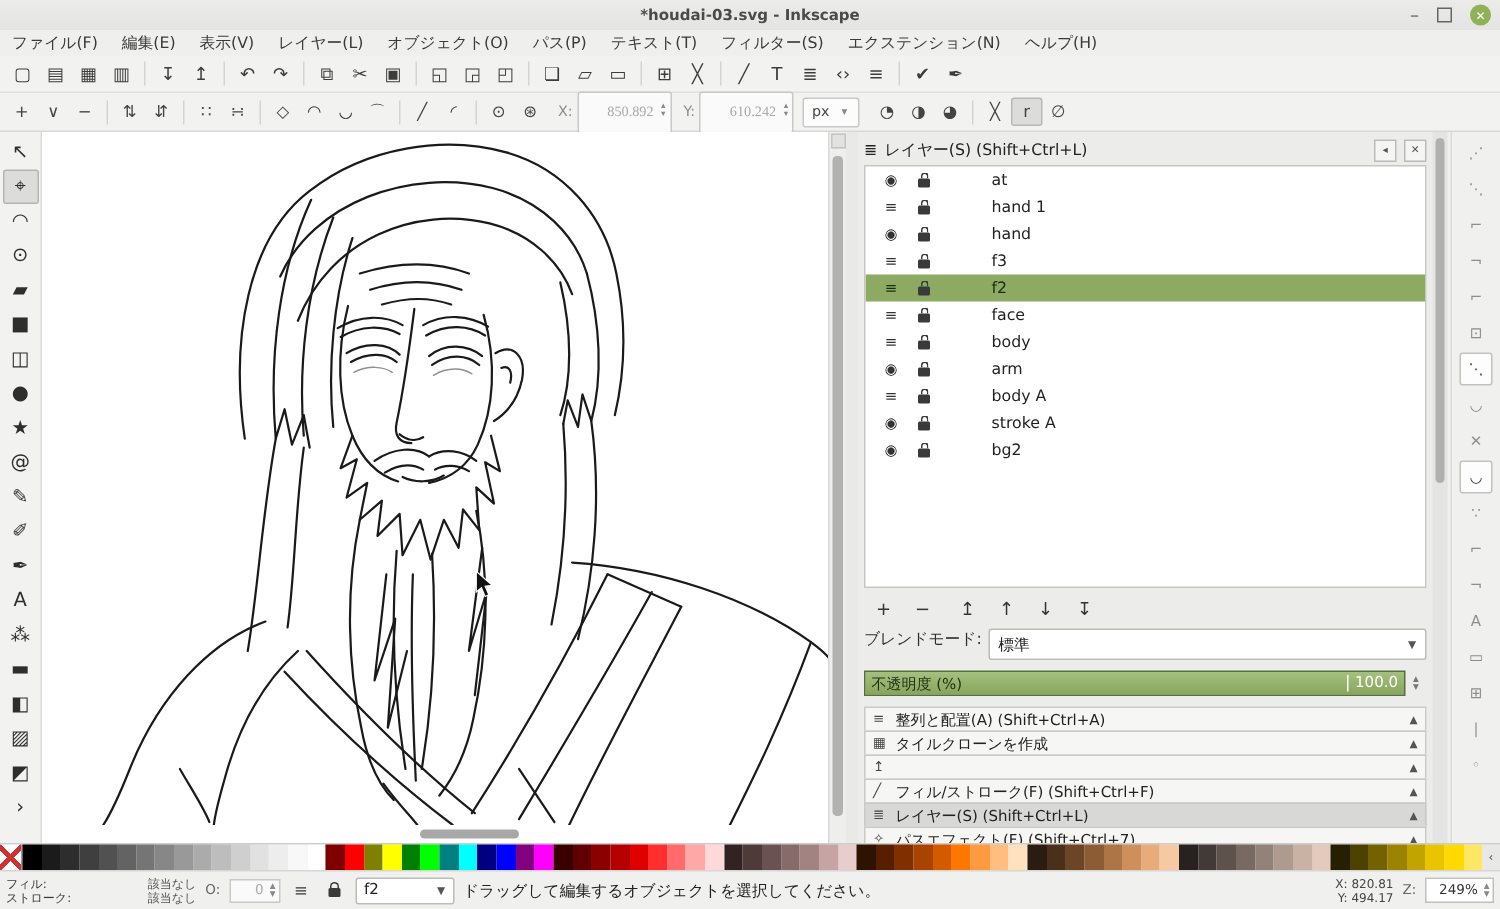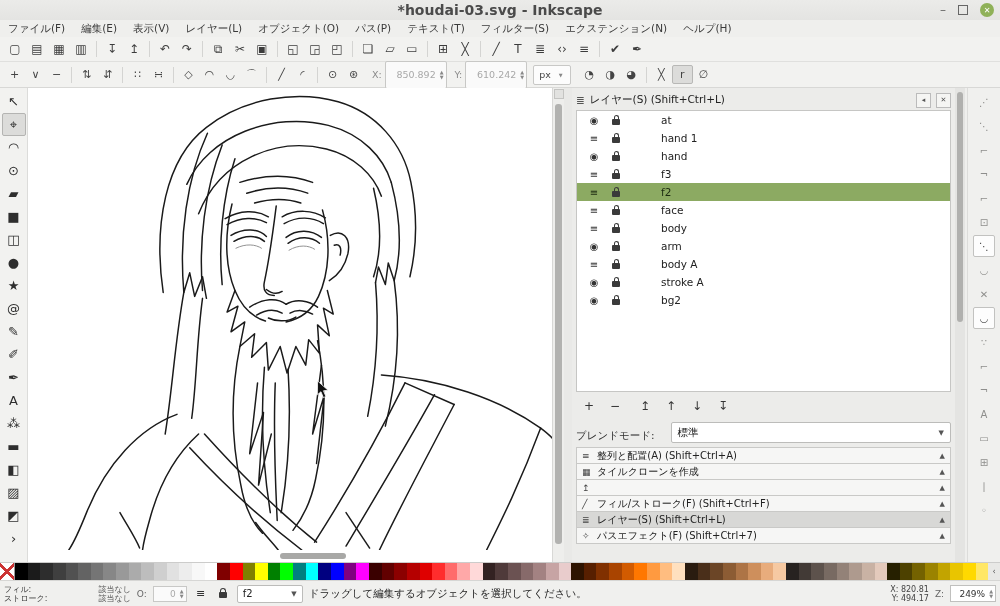--- a/index.html
+++ b/index.html
@@ -1,35 +1,35 @@
 <!DOCTYPE html>
 <html><head>
 <meta charset="utf-8">
 <style>
   html,body{margin:0;padding:0;background:#555;}
   #app{position:relative;width:1000px;height:606px;background:#efefed;font-family:"DejaVu Sans","Liberation Sans",sans-serif;overflow:hidden;color:#333;-webkit-user-select:none;user-select:none;}
   
   .titlebar{position:absolute;left:0;top:0;width:1000px;height:20px;background:linear-gradient(#ebebe9,#e4e4e2);border-bottom:1px solid #d2d2d0;display:flex;align-items:center;}
-  .title-text{position:absolute;left:0;right:0;text-align:center;font-size:14px;color:#4a4a4a;font-weight:bold;}
+  .title-text{position:absolute;left:0;right:0;text-align:center;font-size:10px;color:#4a4a4a;font-weight:bold;}
   .win-btns{position:absolute;right:6px;top:0;height:20px;display:flex;align-items:center;gap:12px;}
   .win-min{font-size:12px;color:#666;line-height:10px;cursor:default;}
   .win-max{width:8px;height:8px;border:1.3px solid #666;}
   .win-close{width:14px;height:14px;border-radius:50%;background:#8fb158;color:#fff;font-size:8px;display:flex;align-items:center;justify-content:center;}
   
   .menubar{position:absolute;left:0;top:20px;width:1000px;height:17px;display:flex;align-items:flex-end;background:#efefed;}
   .menu-item{font-size:10.5px;color:#3a3a3a;padding:0 8px;height:100%;display:flex;align-items:center;}
   
   .toolbar1{position:absolute;left:0;top:37px;width:1000px;height:25px;background:#f2f2f0;border-bottom:1px solid #e0e0de;display:flex;align-items:center;padding-left:4px;box-sizing:border-box;}
   .tb-icon{width:22px;height:20px;display:flex;align-items:center;justify-content:center;font-size:12px;color:#3c3c3c;}
   .tb-sep{width:1px;height:16px;background:#d4d4d2;margin:0 4px;}
   .toolbar2{position:absolute;left:0;top:62px;width:1000px;height:26px;background:#f2f2f0;border-bottom:1px solid #d8d8d6;display:flex;align-items:center;padding-left:4px;box-sizing:border-box;}
   .tb2-icon{width:21px;height:19px;display:flex;align-items:center;justify-content:center;font-size:11px;color:#444;}
   .tb2-icon.active{background:#dcdcda;border:1px solid #b8b8b6;border-radius:2px;box-sizing:border-box;}
   .coord-label{font-size:9.5px;color:#8a8a8a;margin:0 3px 0 8px;}
-  .spinbox{height:28px;background:#fafafa;border:1px solid #c8c8c6;border-radius:2px;display:flex;align-items:center;box-sizing:border-box;}
+  .spinbox{height:28px;background:#fafafa;border:1px solid #c8c8c6;border-radius:2px;display:flex;align-items:center;box-sizing:border-box;font-family:Liberation Serif, serif;}
   .spinbox input{border:0;background:transparent;font-size:9.5px;color:#a8a8a8;width:48px;text-align:right;font-family:inherit;outline:none;padding:0 2px;}
   .spin-arrows{display:flex;flex-direction:column;justify-content:center;padding:0 2px;gap:1px;}
   .spin-arrows i{font-style:normal;font-size:5px;line-height:4px;color:#888;}
   .unitbox{height:18px;margin-left:6px;background:#fcfcfc;border:1px solid #c8c8c6;border-radius:2px;display:flex;align-items:center;gap:6px;padding:0 5px;font-size:9.5px;color:#444;}
   
   .toolbox{position:absolute;left:0;top:88px;width:28px;height:474px;background:#f2f2f0;border-right:1px solid #dcdcda;display:flex;flex-direction:column;align-items:center;padding-top:2px;box-sizing:border-box;}
   .tool-btn{width:24px;height:23px;display:flex;align-items:center;justify-content:center;font-size:13px;color:#2e2e2e;}
   .tool-btn.active{background:#dcdcda;border:1px solid #b4b4b2;border-radius:2px;box-sizing:border-box;}
   
   .canvas{position:absolute;left:28px;top:88px;width:524px;height:462px;background:#ffffff;overflow:hidden;}
@@ -49,21 +49,21 @@
   .layer-row{height:18px;display:flex;align-items:center;font-size:10.5px;color:#222;}
   .layer-row.selected{background:#8caa62;color:#1c2b10;}
   .lr-vis{width:18px;margin-left:8px;text-align:center;font-size:10px;color:#333;}
   .layer-row.selected .lr-vis{color:#1c2b10;}
   .lr-lock{width:26px;display:flex;justify-content:center;}
   .lr-name{margin-left:32px;}
   .lk{position:relative;width:8px;height:6px;background:#3a3a3a;border-radius:1px;display:inline-block;margin-top:3px;}
   .lk:before{content:"";position:absolute;left:1.5px;top:-4px;width:3.5px;height:3.5px;border:1.3px solid #3a3a3a;border-bottom:0;border-radius:3px 3px 0 0;}
   .layer-btns{height:24px;display:flex;align-items:center;gap:4px;padding:2px 2px 0 2px;font-size:12px;color:#333;}
   .lb{width:22px;height:18px;display:flex;align-items:center;justify-content:center;}
-  .blend-row{height:24px;display:flex;align-items:flex-end;gap:16px;margin-top:1px;}
+  .blend-row{height:24px;display:flex;align-items:flex-start;gap:4px;margin-top:1px;}
   .blend-label{font-size:10.5px;color:#2e2e2e;white-space:nowrap;}
   .select{flex:1;height:19px;background:#fff;border:1px solid #bcbcba;border-radius:2px;display:flex;align-items:center;justify-content:space-between;padding:0 6px;font-size:10.5px;color:#222;}
   .select .chev{font-size:7px;color:#555;}
   .opacity-row{height:23px;display:flex;align-items:center;margin-top:1px;}
   .op-slider{flex:1;height:17px;background:linear-gradient(#a5c07f,#87a65c);border:1px solid #55703a;display:flex;align-items:center;justify-content:space-between;padding:0 4px;box-sizing:border-box;}
   .op-label{font-size:10px;color:#1e2f12;}
   .op-value{font-size:10px;color:#fff;border-left:1px solid #fff;padding-left:4px;}
   .op-spin{width:14px;display:flex;flex-direction:column;align-items:center;gap:1px;}
   .op-spin i{font-style:normal;font-size:5px;line-height:4px;color:#777;}
   .dock-headers{margin-top:5px;display:flex;flex-direction:column;gap:0px;}
@@ -545,20 +545,30 @@
       </div>
 
     <div class="blend-row">
       <span class="blend-label">ブレンドモード:</span>
       <span class="select">
         <span>標準</span>
         <span class="chev">▼</span>
       </span>
     </div>
 
+    <div class="opacity-row">
+      <div class="op-slider">
+        <span class="op-label">不透明度 (%)</span>
+        <span class="op-value">100.0</span>
+      </div>
+      <span class="op-spin">
+          <i>▲</i>
+          <i>▼</i>
+        </span>
+    </div>
 
     <div class="dock-headers">
 
         <div class="dheader">
           <span class="dh-icon">≡</span>
           <span>整列と配置(A) (Shift+Ctrl+A)</span>
           <span class="spacer"></span>
           <span class="chev">▲</span>
         </div>
 

